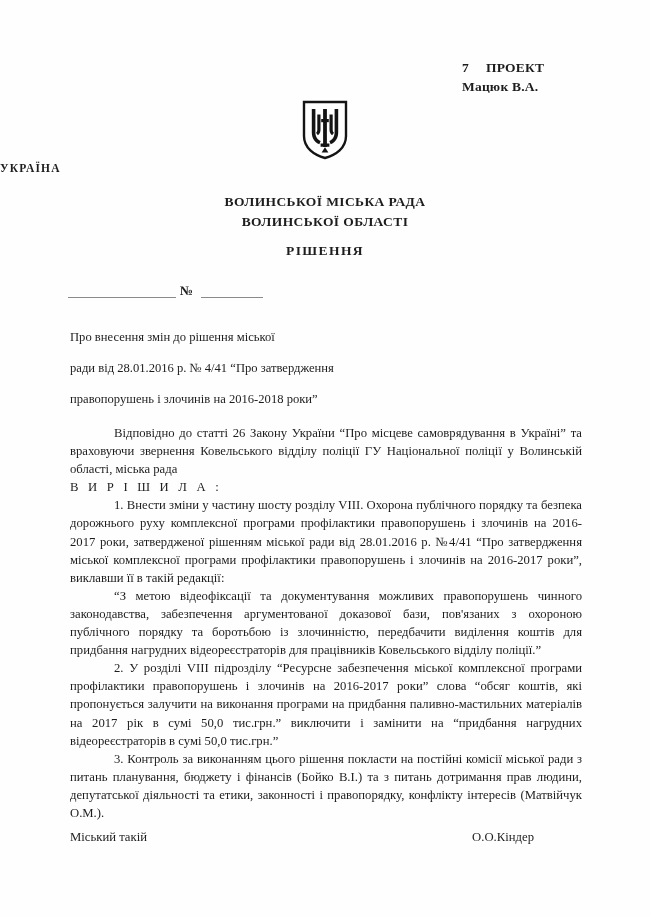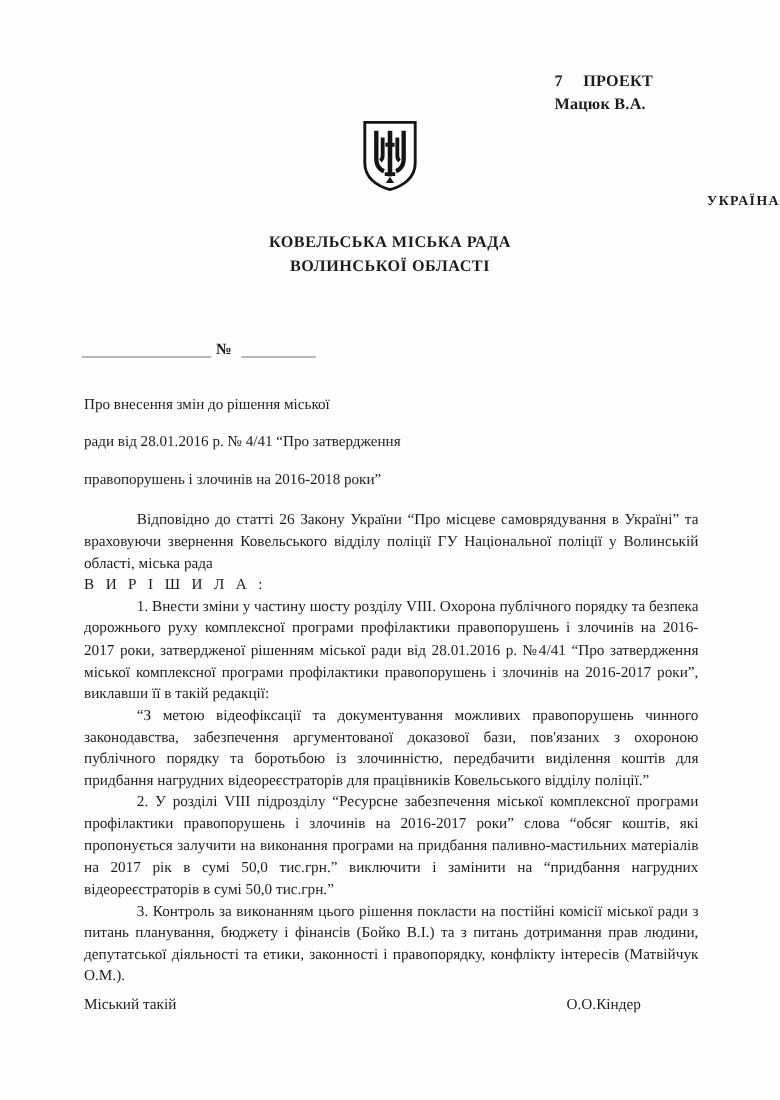--- a/index.html
+++ b/index.html
@@ -43,21 +43,21 @@
     display: inline-block;
     width: 24px;
   }
 
   
   .emblem-block {
     position: absolute;
     top: 100px;
     left: 0;
     width: 650px;
-    text-align: right;
+    text-align: left;
   }
   .emblem-svg {
     display: block;
     margin: 0 auto;
   }
   .emblem-caption {
     font-size: 11.5px;
     font-weight: bold;
     letter-spacing: 1.2px;
     margin-top: 2px;
@@ -188,24 +188,25 @@
         <path d="M15.3 14.5 h3.2 v15.2 c0 2.6-1 4.4-2.6 5.6 l-1.9-2.6 c0.9-0.8 1.3-1.8 1.3-3.3 z"></path>
         <path d="M27.5 14.5 h3.2 v14.9 c0 1.5 0.4 2.5 1.3 3.3 l-1.9 2.6 c-1.6-1.2-2.6-3-2.6-5.6 z"></path>
         <path d="M18.6 43.6 h8.8 v3.1 h-8.8 z"></path>
         <path d="M23 47.2 l3.4 5.4 h-6.8 z"></path>
       </g>
     </svg>
     <div class="emblem-caption">УКРАЇНА</div>
   </div>
 
   <div class="council">
-    <div>КОВЕЛЬСЬКА МІСЬКА РАДА</div>
+    <div>ВОЛИНСЬКОЇ МІСЬКА РАДА</div>
     <div>ВОЛИНСЬКОЇ ОБЛАСТІ</div>
   </div>
 
+  <div class="decision-word">РІШЕННЯ</div>
 
   <div class="numline">
     <span class="rule-left"></span>
     <span class="no-sign">№</span>
     <span class="rule-right"></span>
   </div>
 
   <div class="subject">
     <div>Про внесення змін до рішення міської</div>
     <div>ради від 28.01.2016 р. № 4/41 “Про затвердження</div>

